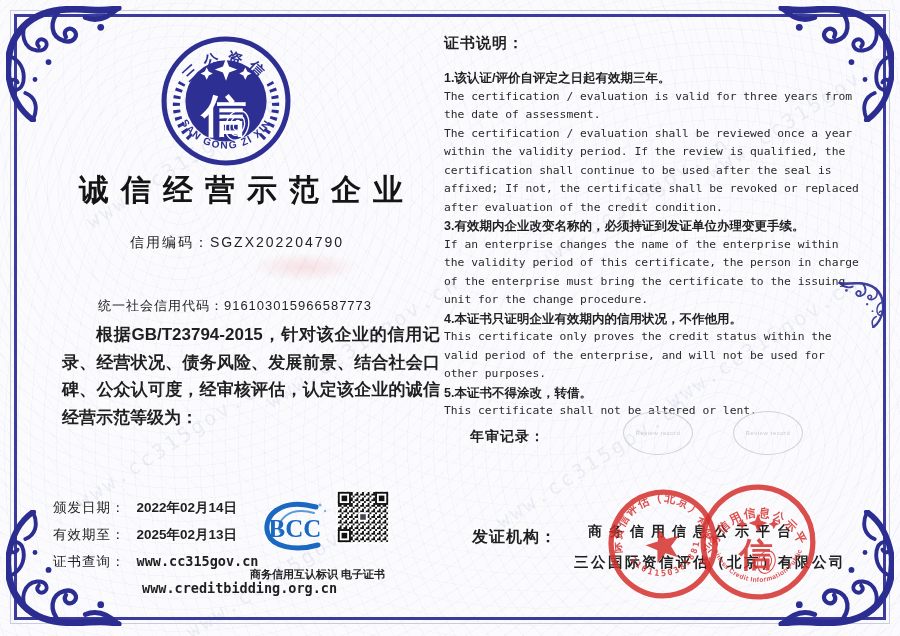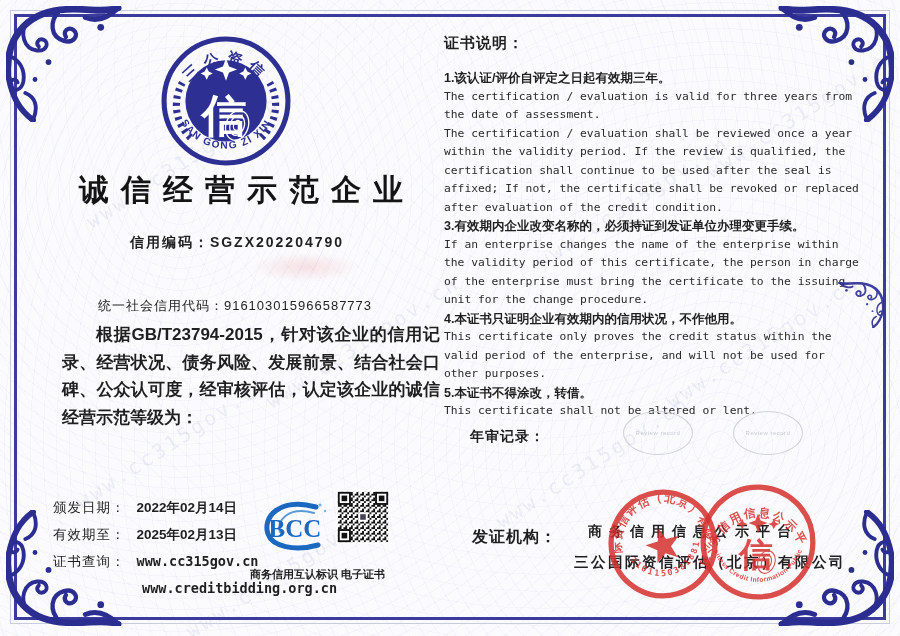--- a/index.html
+++ b/index.html
@@ -22,21 +22,21 @@
   .corner.side{width:46px;height:46px;right:16px;top:282px;transform:scaleX(-1);opacity:.9;}
   .wm{position:absolute;font-family:"DejaVu Sans Mono",monospace;font-size:20px;letter-spacing:3px;
       color:rgba(140,150,195,.14);transform:rotate(-33deg);white-space:nowrap;z-index:0;}
   .residue{position:absolute;left:250px;top:252px;width:110px;height:30px;z-index:1;
       background:radial-gradient(ellipse at center, rgba(232,120,132,.20), transparent 70%);filter:blur(1px);}
 
   
   .logo{position:absolute;left:160px;top:36px;width:132px;height:132px;z-index:2;}
   .title{position:absolute;left:20px;top:170px;width:430px;text-align:center;font-size:30px;font-weight:bold;
       letter-spacing:12px;padding-left:12px;color:#141414;z-index:2;}
-  .credit-code{position:absolute;left:20px;top:234px;width:430px;text-align:center;font-size:14px;font-weight:bold;
+  .credit-code{position:absolute;left:20px;top:234px;width:430px;text-align:center;font-size:14px;font-weight:normal;
       letter-spacing:2px;padding-left:2px;z-index:2;}
   .uscc{position:absolute;left:20px;top:297px;width:430px;text-align:center;font-size:13px;font-weight:normal;
       letter-spacing:1px;z-index:2;}
   .body-par{position:absolute;left:62px;top:321px;width:378px;font-size:17px;font-weight:bold;line-height:27.5px;
       text-align:justify;text-indent:2em;z-index:2;}
   .grade{position:absolute;left:20px;top:400px;width:430px;text-align:center;
       font-family:"Liberation Serif","DejaVu Serif",serif;font-size:46px;font-weight:bold;color:#d4232f;
       letter-spacing:30px;padding-left:30px;z-index:2;}
   .meta{position:absolute;left:53px;top:494px;z-index:2;font-size:13.5px;line-height:27px;}
   .meta .row{white-space:nowrap;}

